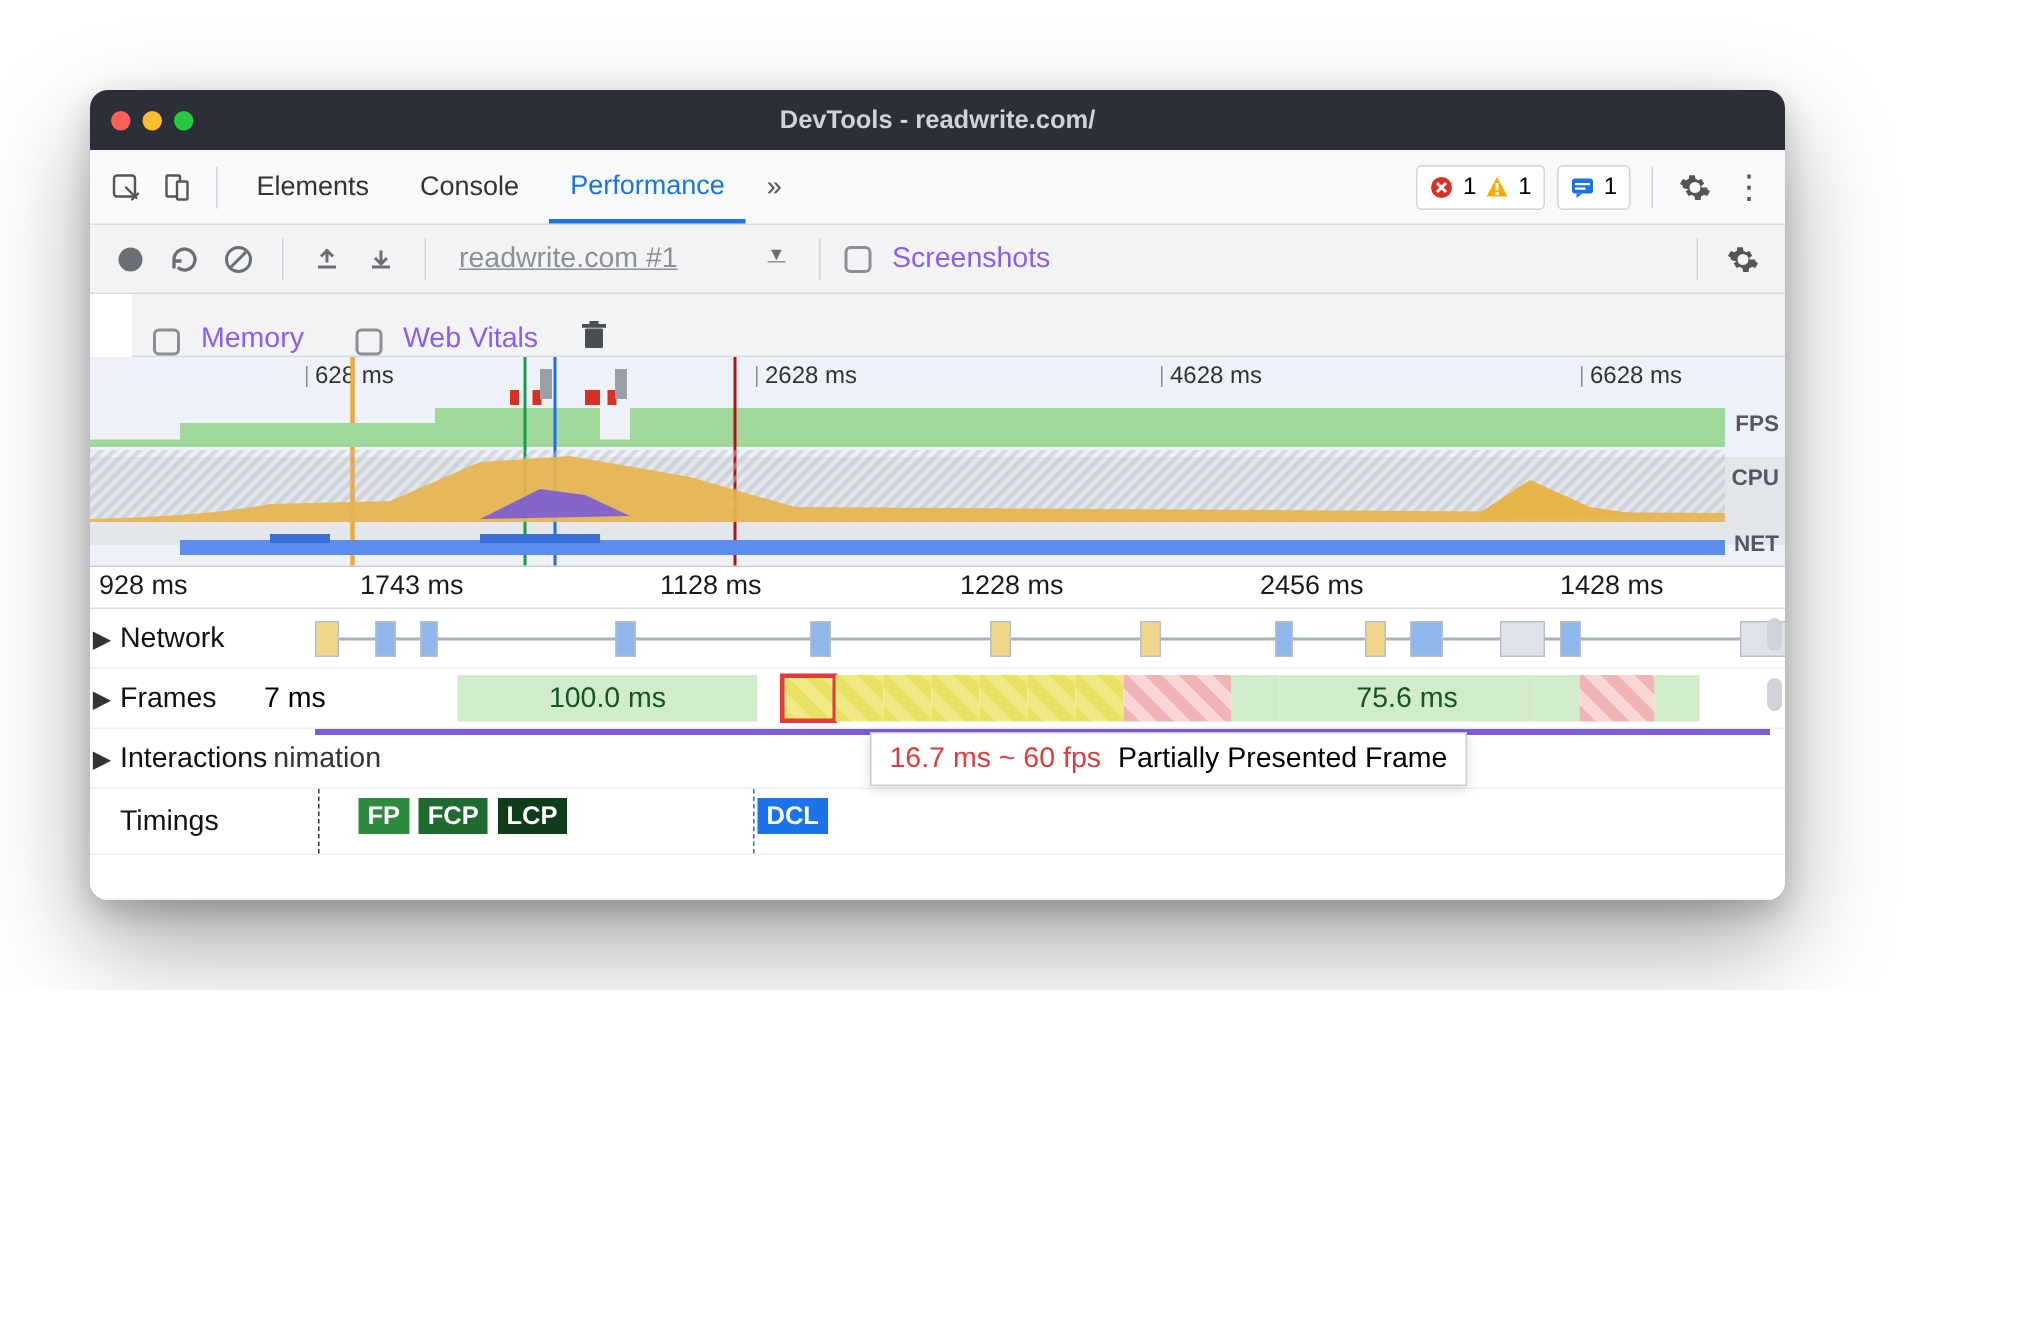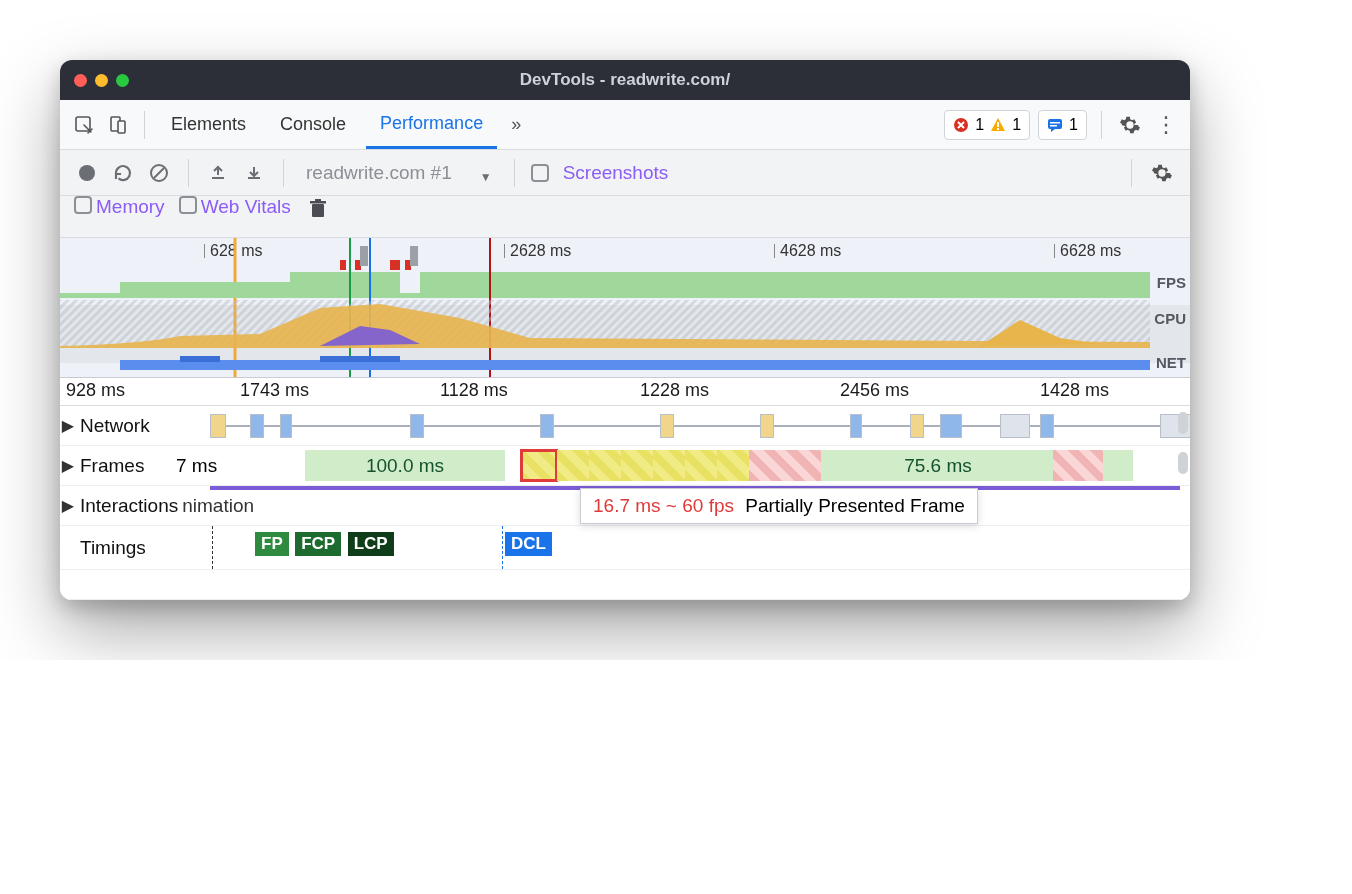--- a/index.html
+++ b/index.html
@@ -14,25 +14,25 @@
   .ticon{ width:28px; height:28px; display:flex; align-items:center; justify-content:center; color:#555; }
   .sep{ width:1px; height:28px; background:#d0d3d8; margin:0 6px;}
   .tab{ padding:0 14px; height:100%; display:flex; align-items:center; color:#333; font-size:18px; cursor:pointer;}
   .tab.active{ color:#1a73e8; border-bottom:3px solid #1a73e8; font-weight:400;}
   .chev{ color:#555; font-size:18px; padding:0 8px;}
   .right-cluster{ margin-left:auto; display:flex; align-items:center; gap:8px;}
   .badge-group{ display:flex; align-items:center; border:1px solid #d0d3d8; border-radius:4px; height:30px; padding:0 8px; gap:6px; background:#fff;}
   .ic{ width:16px;height:16px; display:inline-block; }
   .toolbar{ display:flex; align-items:center; height:46px; padding:0 14px; gap:10px; background:#f2f3f5; border-bottom:1px solid #d9dbdf;}
   .btn{ width:26px;height:26px; display:flex;align-items:center;justify-content:center;color:#6b6e75; cursor:pointer;}
-  .select{ color:#8c8f95; font-size:19px; display:flex; align-items:flex-end; gap:28px; padding:0 6px;}
+  .select{ color:#8c8f95; font-size:19px; display:flex; align-items:flex-start; gap:60px; padding:0 6px;text-decoration:underline;}
   .tri{ color:#6b6e75; font-size:12px;}
   .cb{ width:18px;height:18px;border:2px solid #8c8f95;border-radius:4px;display:inline-block;}
   .toolbar-label{ color:#8b5cf6;font-size:19px; margin-left:4px;}
-  .toolbar2{ display:flex; align-items:flex-start; height:42px; padding:0 14px; gap:0; background:#f2f3f5; border-bottom:1px solid #d9dbdf;}
+  .toolbar2{ display:flex; align-items:flex-end; height:42px; padding:0 14px; gap:10px; background:#f2f3f5; border-bottom:1px solid #d9dbdf;margin-left:28px;}
   .overview{ position:relative; height:140px; background:linear-gradient(#eef2f8,#eef2f8 48%,#e3e7ec 48%,#e3e7ec 90%,#eef2f8 90%); border-bottom:1px solid #c8cbd1; overflow:hidden;}
   .ov-lane-label{ position:absolute; right:4px; font-weight:700; color:#545861; font-size:15px;}
   .ov-tick{ position:absolute; top:4px; color:#333; font-size:16px;}
   .ov-tick::before{content:""; position:absolute; left:-6px; top:2px; width:0; height:14px; border-left:1px solid #888;}
   .ov-svg{ position:absolute; inset:0; }
   .ruler{ display:flex; height:28px; border-bottom:1px solid #d9dbdf; position:relative; background:#fff;}
   .ruler span{ position:absolute; top:2px; font-size:18px; color:#1a1a1a;}
   .track{ display:flex; align-items:center; height:40px; border-bottom:1px solid #eceef1; position:relative; background:#fff;}
   .track .disclose{ width:16px; text-align:center; color:#333;}
   .track .tname{ font-size:19px; color:#111; padding-left:4px;}
@@ -286,21 +286,21 @@
     <span style="font-size:19px;color:#333;margin-left:4px;">nimation</span>
     <div class="tooltip">
       <span class="thl">16.7 ms ~ 60 fps</span>
       <span style="margin-left:6px;">Partially Presented Frame</span>
     </div>
   </div>
 
   <div class="track" style="height:44px;">
     <span class="disclose" style="opacity:0">▶</span>
     <span class="tname">Timings</span>
-    <div style="position:absolute; left:168px; top:6px;padding-left:27px;">
+    <div style="position:absolute; left:152px; top:6px;padding-left:27px;">
       <span class="timing-pill" style="background:#2d8a3e">FP</span>
       <span class="timing-pill" style="background:#1e6b2f">FCP</span>
       <span class="timing-pill" style="background:#0f3d1a">LCP</span>
     </div>
     <div style="position:absolute; left:445px; top:6px;">
       <span class="timing-pill" style="background:#1a73e8">DCL</span>
     </div>
     <div style="position:absolute; left:152px; top:0; bottom:0; border-left:1px dashed #333;"></div>
     <div style="position:absolute; left:442px; top:0; bottom:0; border-left:1px dashed #1a73e8;"></div>
   </div>

